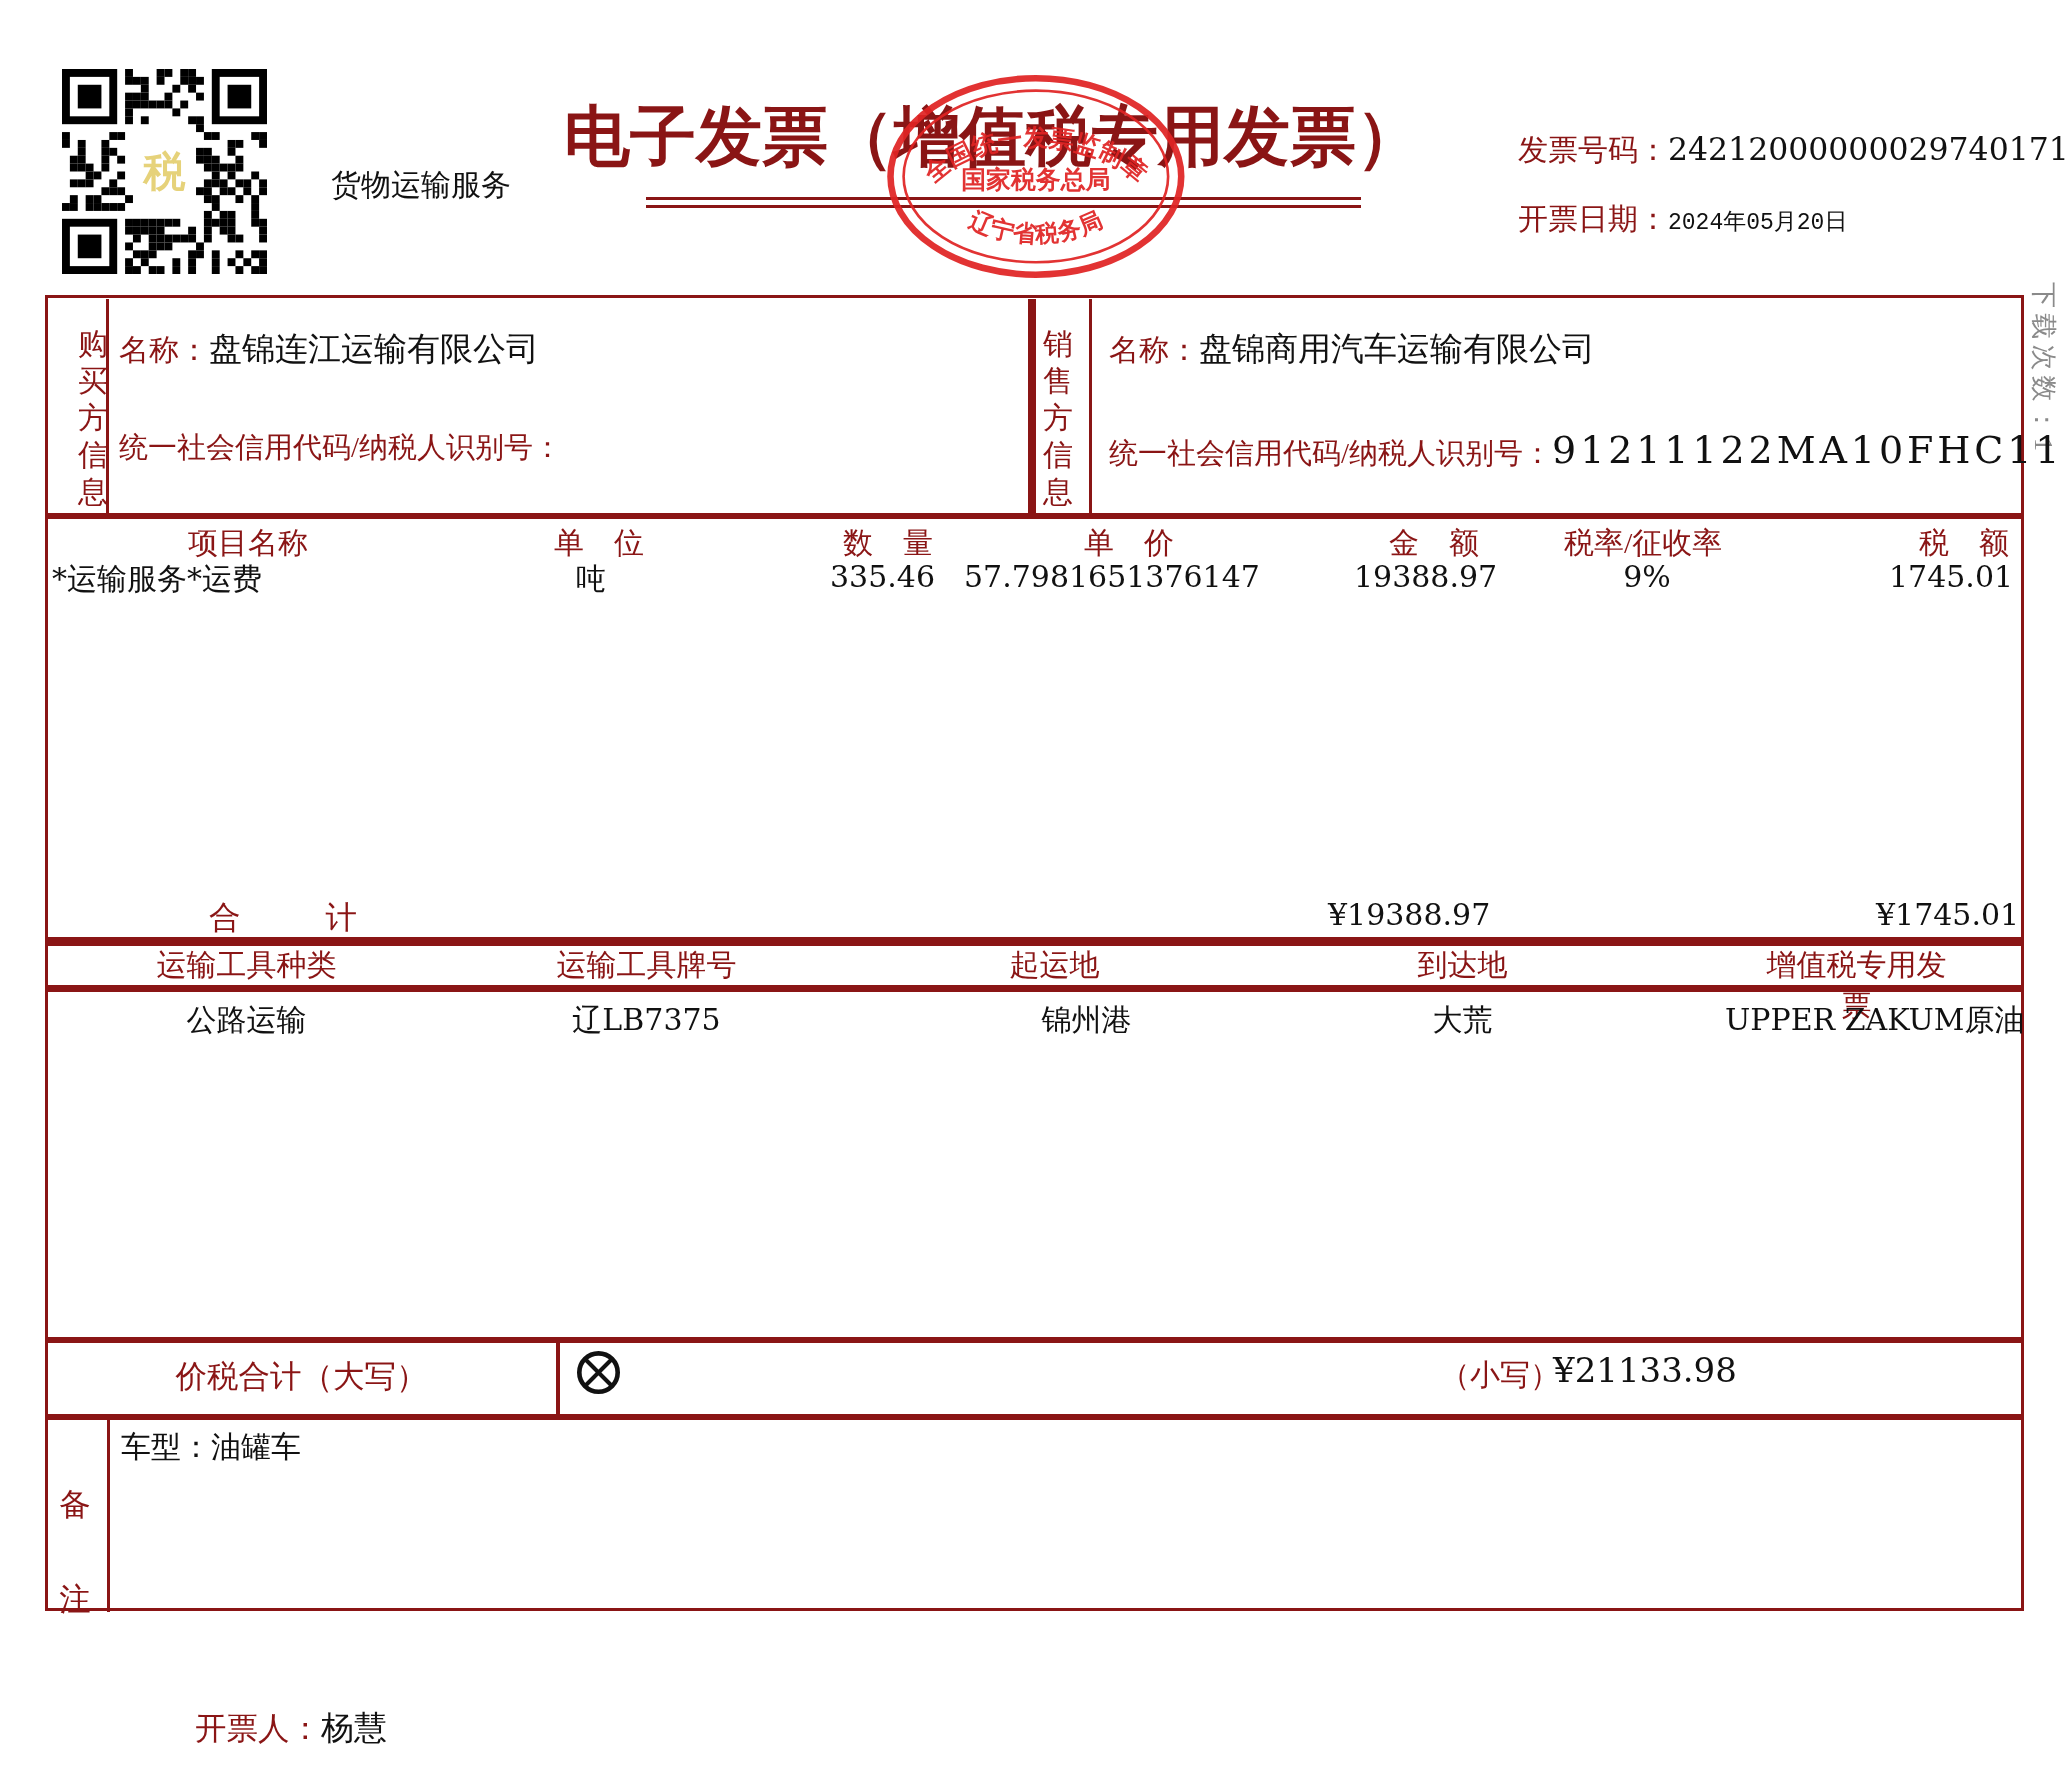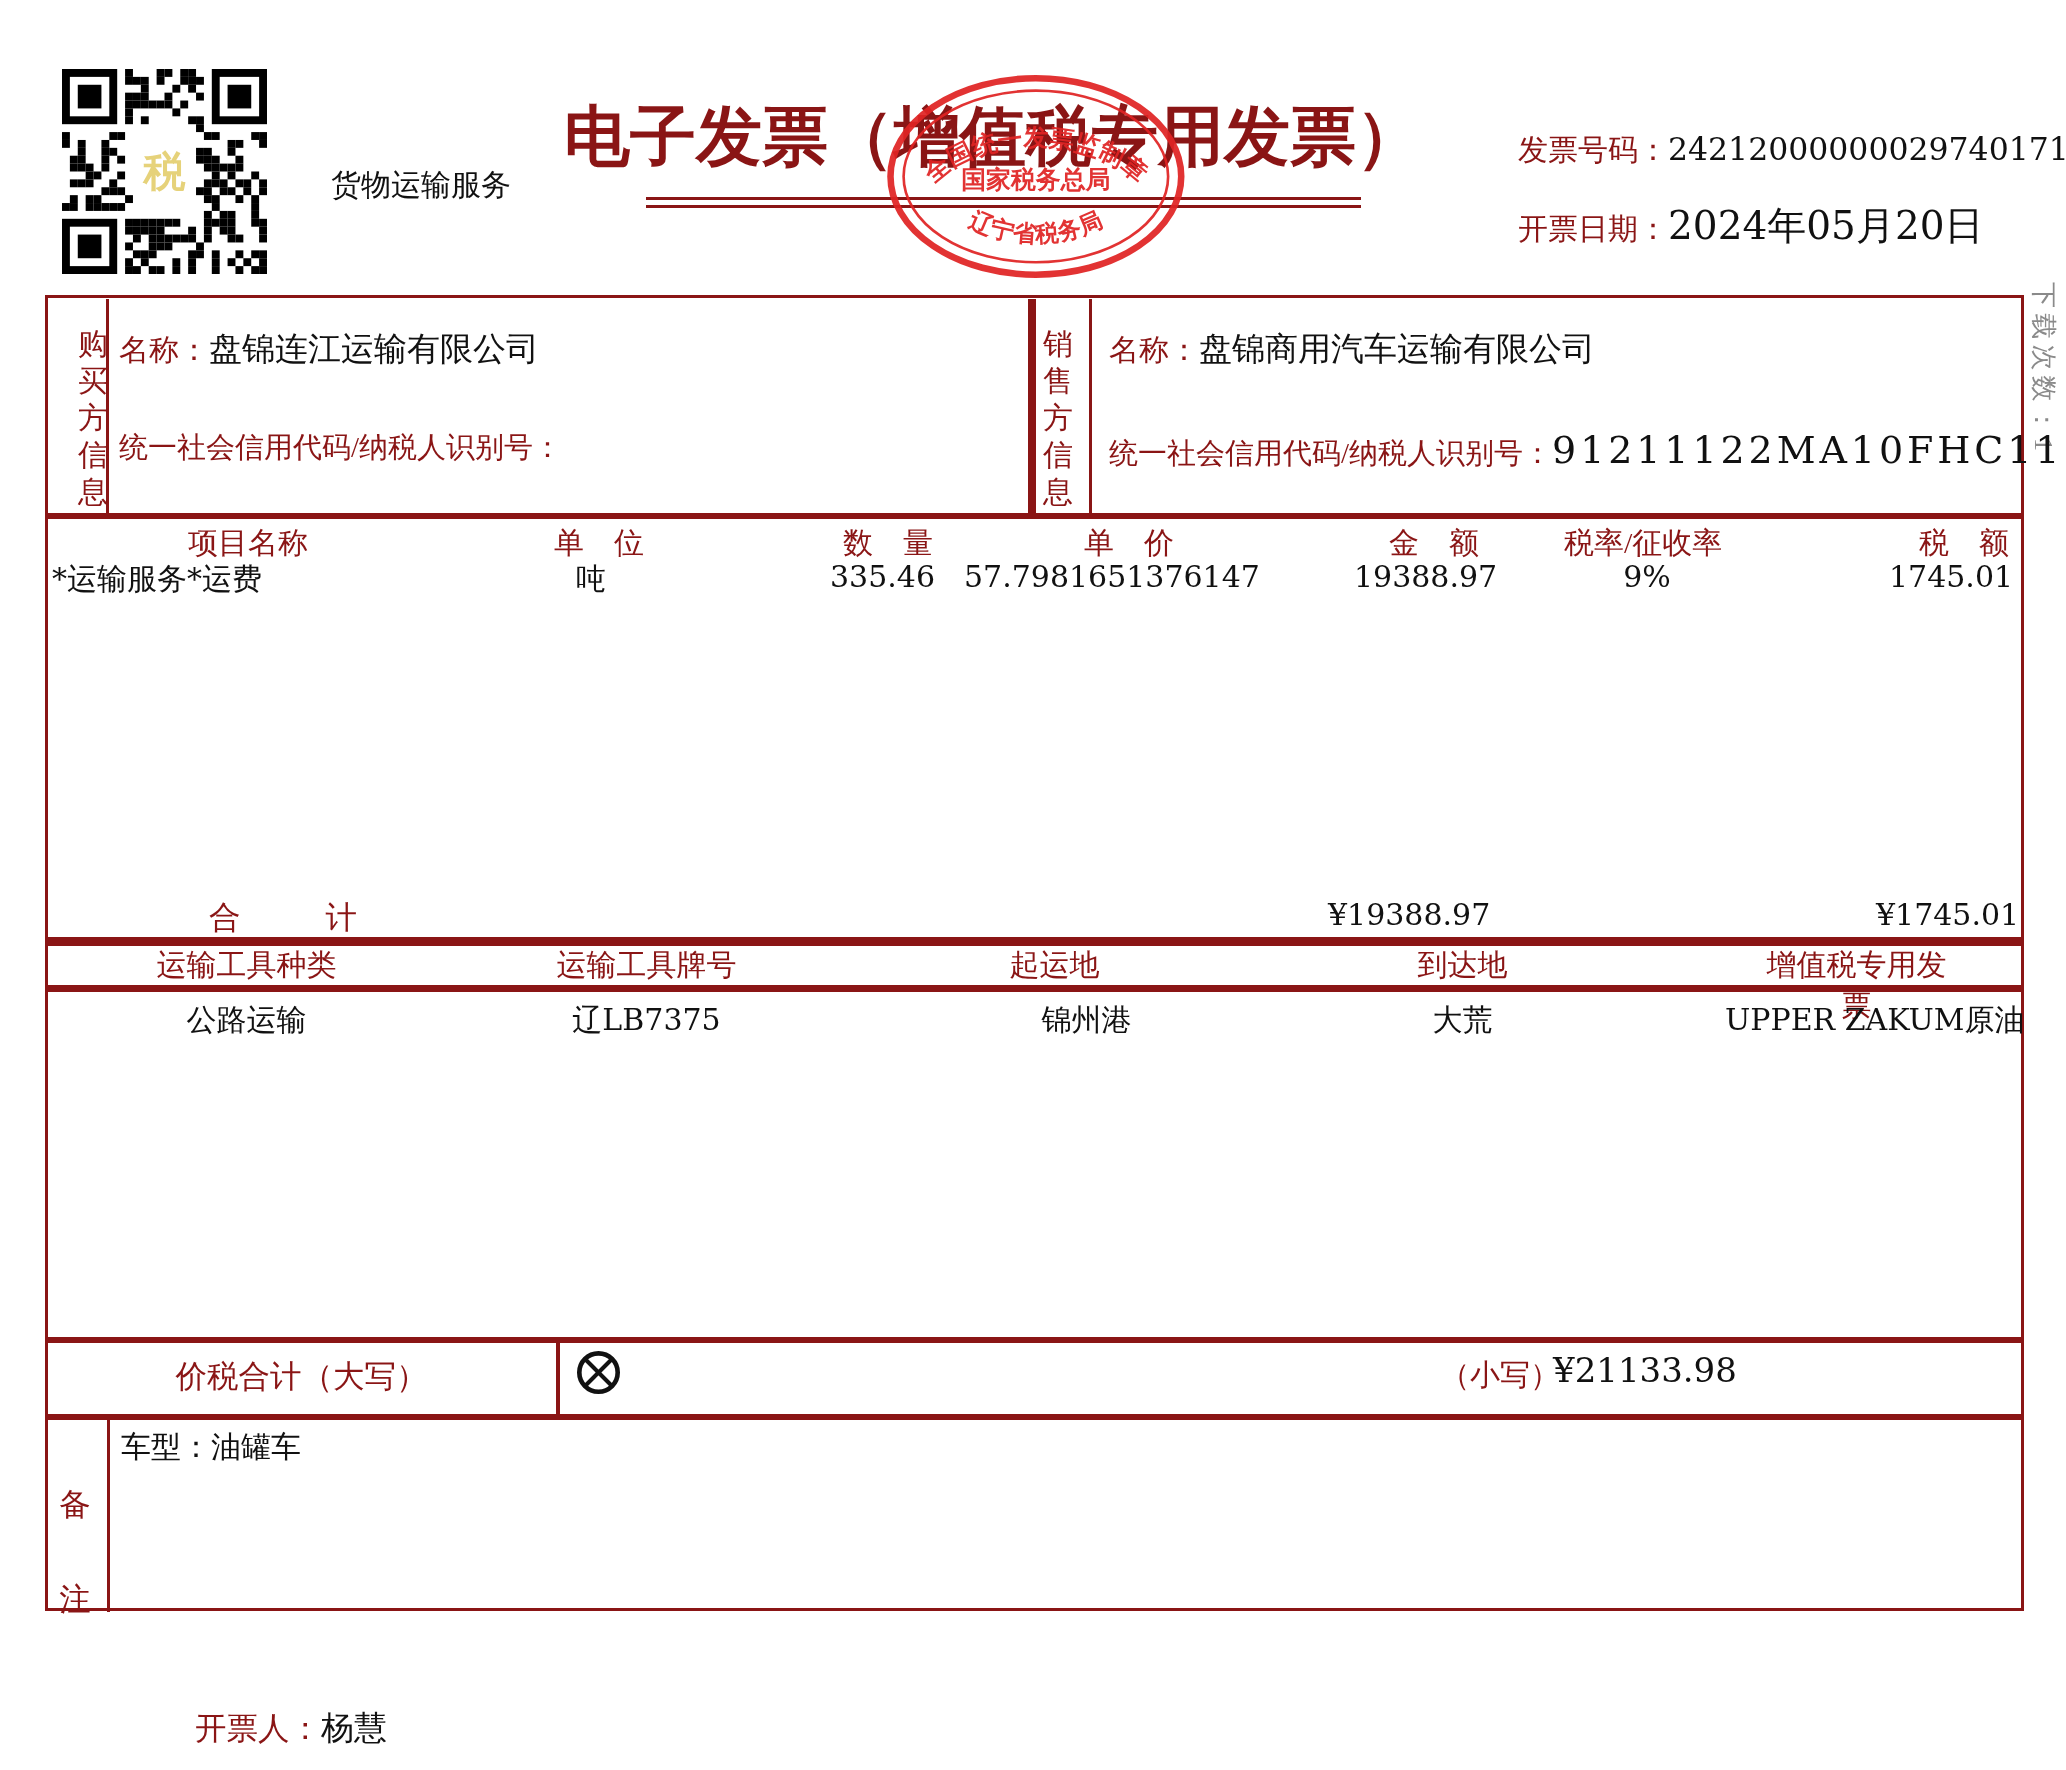--- a/index.html
+++ b/index.html
@@ -256,21 +256,21 @@
       <textPath href="#stamp-bottom-arc" startOffset="50%" text-anchor="middle">辽宁省税务局</textPath>
     </text>
   </svg>
 
   <div class="abs row-flex" style="left:1518px;top:130px;">
     <span class="maroon" style="font-size:30px;">发票号码：</span>
     <span class="num" style="font-size:31.5px;">24212000000029740171</span>
   </div>
   <div class="abs row-flex" style="left:1518px;top:199px;">
     <span class="maroon" style="font-size:30px;">开票日期：</span>
-    <span class="num" style="font-size:39px;">2024年05月20日</span>
+    <span class="num" style="font-size:23px;font-family:Liberation Mono, monospace;">2024年05月20日</span>
   </div>
 
   <div class="abs" style="left:2061px;top:282px;width:308px;height:27.5px;transform:rotate(90deg);transform-origin:left top;color:var(--gray);font-size:26px;letter-spacing:5.2px;white-space:nowrap;">下载次数：1</div>
 
   <div class="outer-box" style="left:45px;top:295px;width:1979px;height:1316px;"></div>
 
   <div class="hline" style="left:45px;top:513px;width:1979px;height:5.9px;"></div>
   <div class="hline" style="left:45px;top:937px;width:1979px;height:8.5px;"></div>
   <div class="hline" style="left:45px;top:985px;width:1979px;height:6.6px;"></div>
   <div class="hline" style="left:45px;top:1337px;width:1979px;height:5.9px;"></div>

